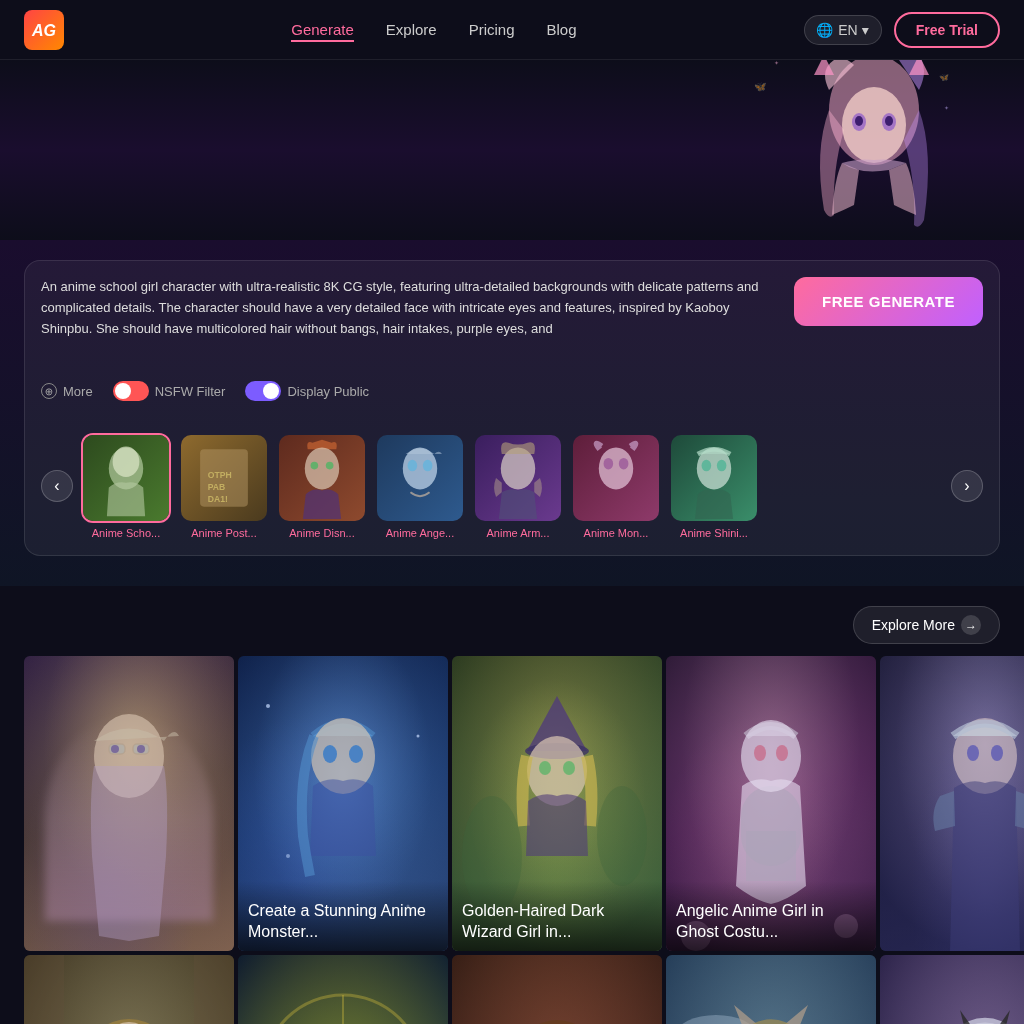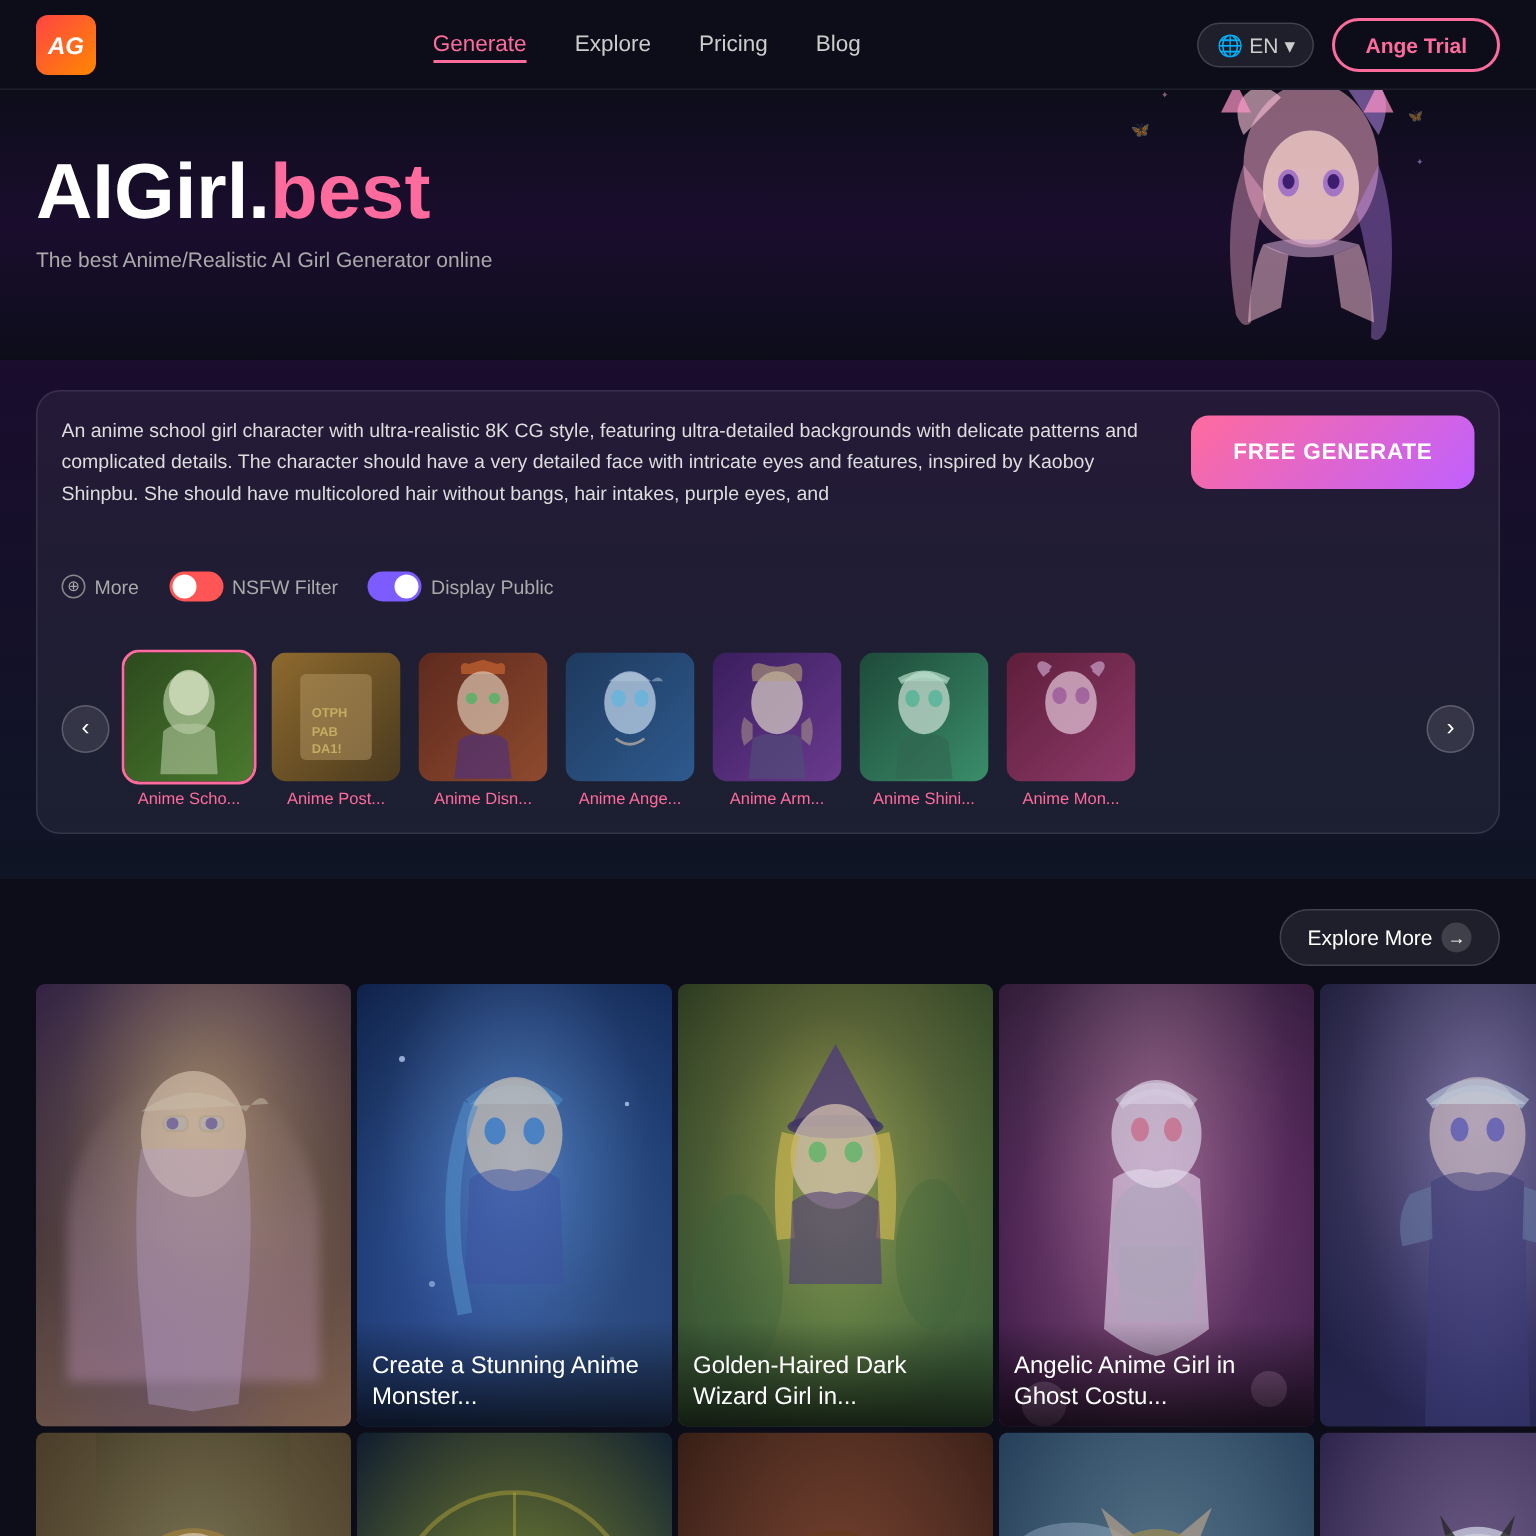--- a/index.html
+++ b/index.html
@@ -433,21 +433,21 @@
     <a class="nav-item">Pricing</a>
     <a class="nav-item">Blog</a>
   </nav>
 
   <div class="header-right">
     <button class="lang-btn">
       <span>🌐</span>
       <span>EN</span>
       <span>▾</span>
     </button>
-    <button class="free-trial-btn">Ange Trial</button>
+    <button class="free-trial-btn">Free Trial</button>
   </div>
 </header>
 
 <div class="hero">
   <div class="hero-right">
 
     <svg class="character-silhouette" viewBox="0 0 220 190" xmlns="http://www.w3.org/2000/svg">
 
       <ellipse cx="130" cy="60" rx="45" ry="55" fill="rgba(255,180,210,0.5)"></ellipse>
       <path d="M85 40 Q75 20 90 10 Q100 5 110 15" fill="rgba(255,200,220,0.6)"></path>
@@ -470,26 +470,20 @@
       <path d="M165 25 L175 5 L185 25 Z" fill="rgba(255,150,200,0.7)"></path>
       <path d="M90 25 L80 5 L70 25 Z" fill="rgba(255,150,200,0.7)"></path>
 
       <text x="10" y="40" font-size="10" fill="rgba(255,150,200,0.7)">🦋</text>
       <text x="195" y="30" font-size="8" fill="rgba(200,150,255,0.7)">🦋</text>
       <text x="30" y="15" font-size="6" fill="rgba(255,180,220,0.5)">✦</text>
       <text x="200" y="60" font-size="6" fill="rgba(200,180,255,0.5)">✦</text>
     </svg>
   </div>
 
-  <div style="position:relative;z-index:2;">
-    <div class="hero-title">
-      <span class="ai">AI</span><span class="girl">Girl.</span><span class="best">best</span>
-    </div>
-    <p class="hero-subtitle">The best Anime/Realistic AI Girl Generator online</p>
-  </div>
 </div>
 
 <div class="generator-section">
   <div class="generator-card">
     <div class="prompt-area">
       <textarea class="prompt-textarea" placeholder="An anime school girl character with ultra-realistic 8K CG style, featuring ultra-detailed backgrounds with delicate patterns and complicated details. The character should have a very detailed face with intricate eyes and features, inspired by Kaoboy Shinpbu. She should have multicolored hair without bangs, hair intakes, purple eyes, and" style="">An anime school girl character with ultra-realistic 8K CG style, featuring ultra-detailed backgrounds with delicate patterns and complicated details. The character should have a very detailed face with intricate eyes and features, inspired by Kaoboy Shinpbu. She should have multicolored hair without bangs, hair intakes, purple eyes, and</textarea>
       <button class="generate-btn">FREE GENERATE</button>
     </div>
     <div class="controls-bar">
       <div class="control-item">
@@ -584,46 +578,46 @@
                   <path d="M68 45 Q72 55 68 65 L62 60 L62 50 Z" fill="rgba(180,160,140,0.5)"></path>
                   <path d="M28 60 Q35 55 45 58 Q55 55 62 60 L65 88 L25 88 Z" fill="rgba(80,80,120,0.6)"></path>
                 </svg>
               </div>
             </div>
             <div class="carousel-label">Anime Arm...</div>
           </div>
 
           <div class="carousel-item">
             <div class="carousel-thumb">
+              <div class="carousel-thumb-img thumb-8">
+                <svg width="90" height="90" viewBox="0 0 90 90">
+                  <ellipse cx="45" cy="35" rx="18" ry="22" fill="rgba(230,200,220,0.7)"></ellipse>
+                  <path d="M28 15 Q20 5 30 12" stroke="rgba(200,160,200,0.7)" stroke-width="6" fill="none"></path>
+                  <path d="M62 15 Q70 5 60 12" stroke="rgba(200,160,200,0.7)" stroke-width="6" fill="none"></path>
+                  <ellipse cx="37" cy="30" rx="5" ry="6" fill="rgba(150,80,150,0.7)"></ellipse>
+                  <ellipse cx="53" cy="30" rx="5" ry="6" fill="rgba(150,80,150,0.7)"></ellipse>
+                </svg>
+              </div>
+            </div>
+            <div class="carousel-label">Anime Mon...</div>
+          </div>
+
+          <div class="carousel-item">
+            <div class="carousel-thumb">
               <div class="carousel-thumb-img thumb-9">
                 <svg width="90" height="90" viewBox="0 0 90 90">
                   <ellipse cx="45" cy="35" rx="18" ry="22" fill="rgba(210,230,220,0.7)"></ellipse>
                   <path d="M28 20 Q45 10 62 20" fill="rgba(180,220,200,0.5)" stroke="rgba(180,220,200,0.7)" stroke-width="5"></path>
                   <ellipse cx="37" cy="32" rx="5" ry="6" fill="rgba(80,180,150,0.8)"></ellipse>
                   <ellipse cx="53" cy="32" rx="5" ry="6" fill="rgba(80,180,150,0.8)"></ellipse>
                   <path d="M28 62 Q35 55 45 58 Q55 55 62 62 L65 88 L25 88 Z" fill="rgba(50,100,80,0.6)"></path>
                 </svg>
               </div>
             </div>
             <div class="carousel-label">Anime Shini...</div>
-          </div>
-
-          <div class="carousel-item">
-            <div class="carousel-thumb">
-              <div class="carousel-thumb-img thumb-8">
-                <svg width="90" height="90" viewBox="0 0 90 90">
-                  <ellipse cx="45" cy="35" rx="18" ry="22" fill="rgba(230,200,220,0.7)"></ellipse>
-                  <path d="M28 15 Q20 5 30 12" stroke="rgba(200,160,200,0.7)" stroke-width="6" fill="none"></path>
-                  <path d="M62 15 Q70 5 60 12" stroke="rgba(200,160,200,0.7)" stroke-width="6" fill="none"></path>
-                  <ellipse cx="37" cy="30" rx="5" ry="6" fill="rgba(150,80,150,0.7)"></ellipse>
-                  <ellipse cx="53" cy="30" rx="5" ry="6" fill="rgba(150,80,150,0.7)"></ellipse>
-                </svg>
-              </div>
-            </div>
-            <div class="carousel-label">Anime Mon...</div>
           </div>
 
         </div>
         <button class="carousel-nav">›</button>
       </div>
     </div>
 
   </div>
 </div>
 

